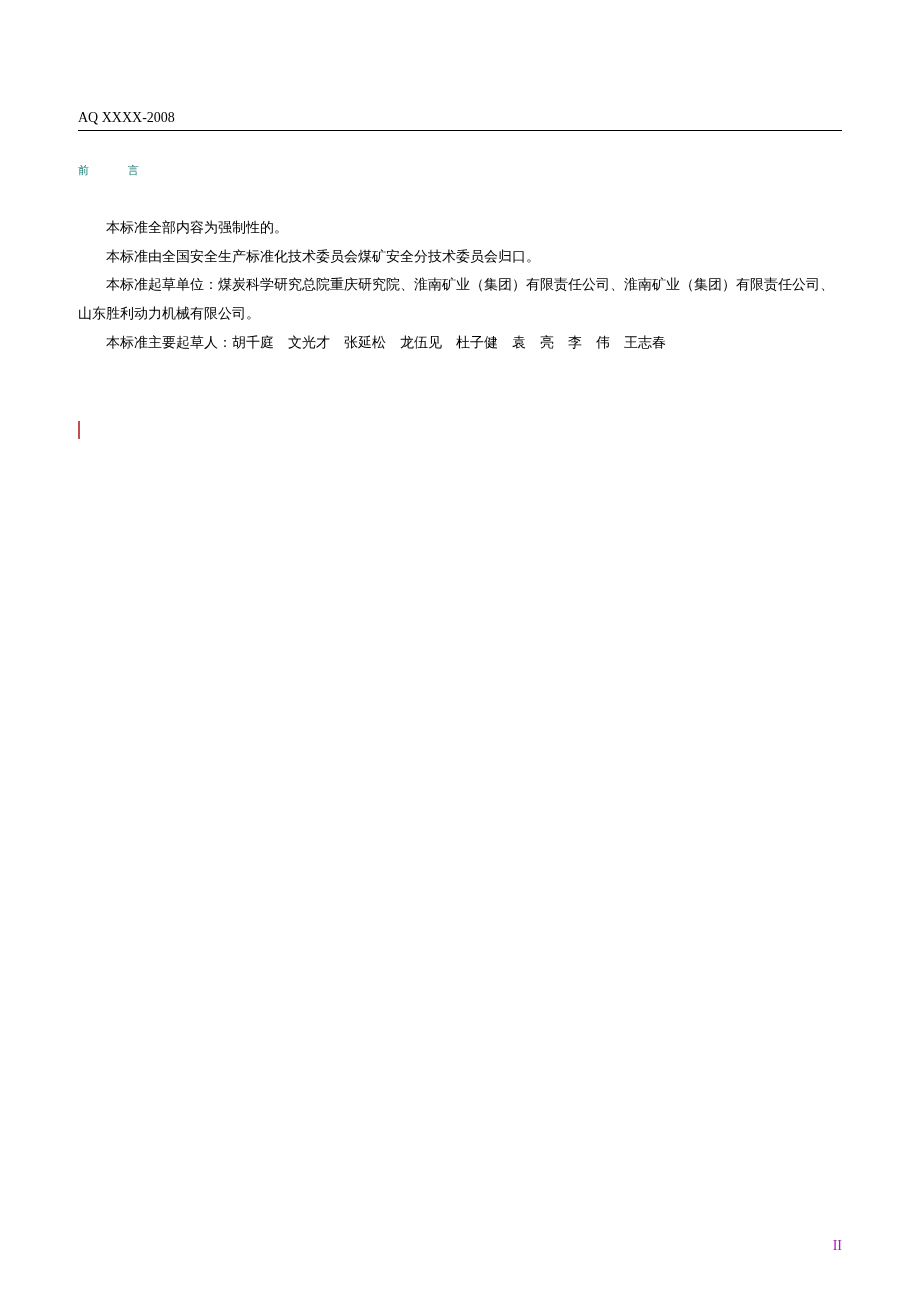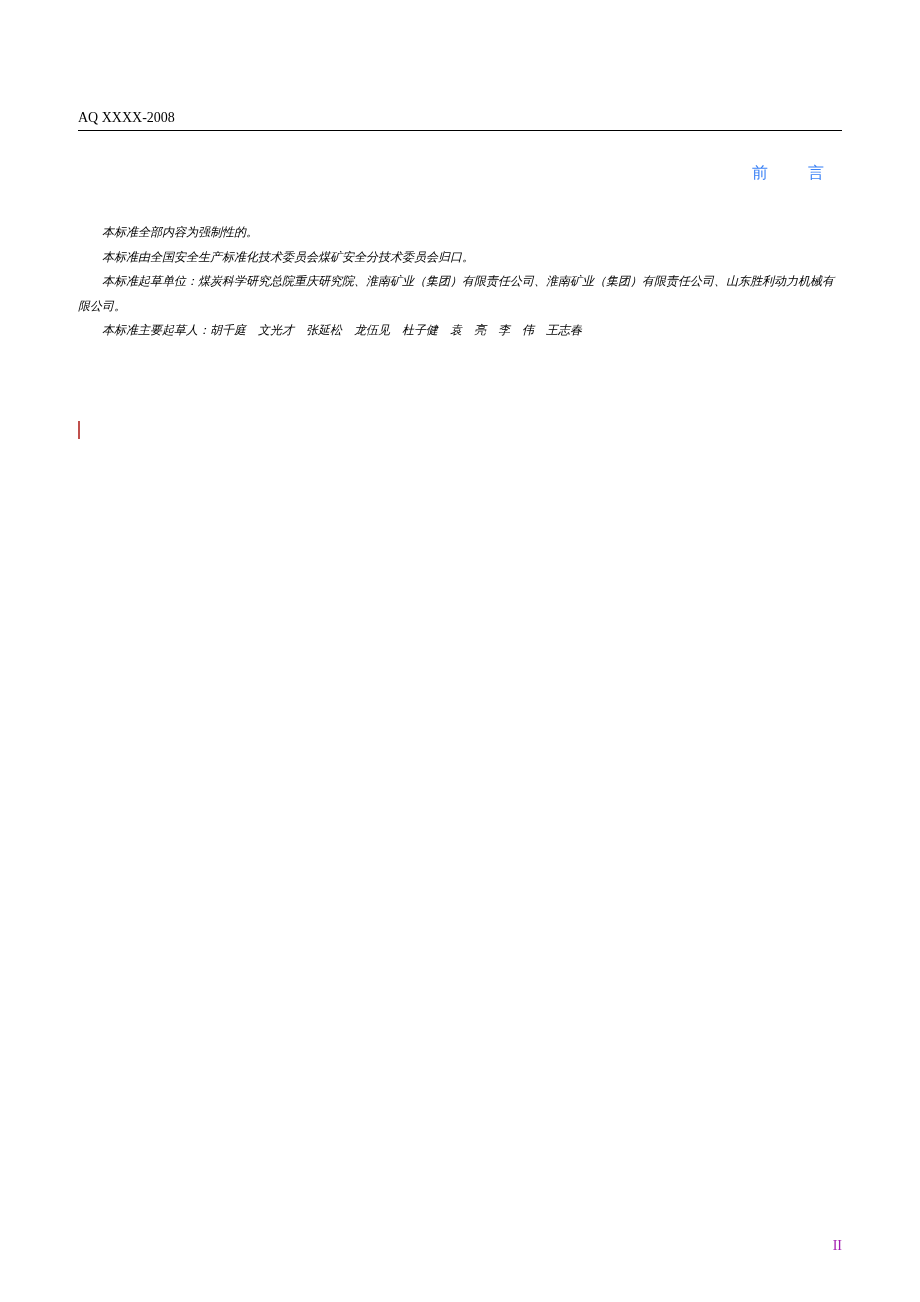--- a/index.html
+++ b/index.html
@@ -20,31 +20,30 @@
     .header-line {
       border-bottom: 1.5px solid #000;
       padding-bottom: 4px;
       margin-bottom: 32px;
     }
     .header-text {
       font-size: 14px;
       color: #000;
     }
     .title {
-      text-align: right;
-      font-size: 16px;
-      color: #3b82f6;
+      text-align: left;
+      font-size: 11px;
+      color: #0f766e;
       margin-bottom: 36px;
       letter-spacing: 18px;
     }
     .body-text {
-      font-size: 12px;
+      font-size: 14px;
       color: #000;
       line-height: 2.05;
-      font-style: italic;
     }
     .para {
       text-indent: 2em;
     }
     .para-wrap {
       text-indent: 2em;
     }
     .cursor-mark {
       position: absolute;
       left: 78px;

